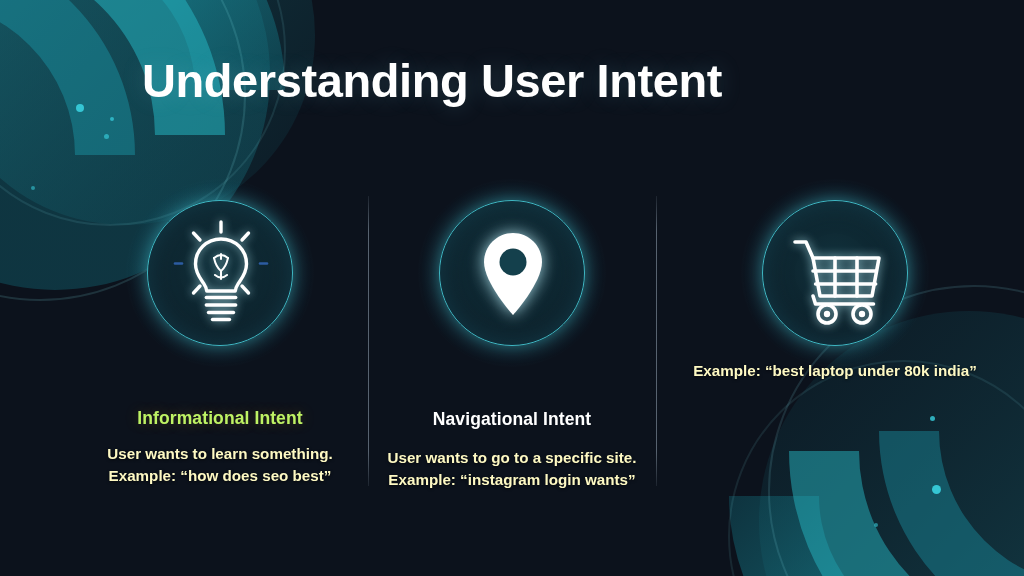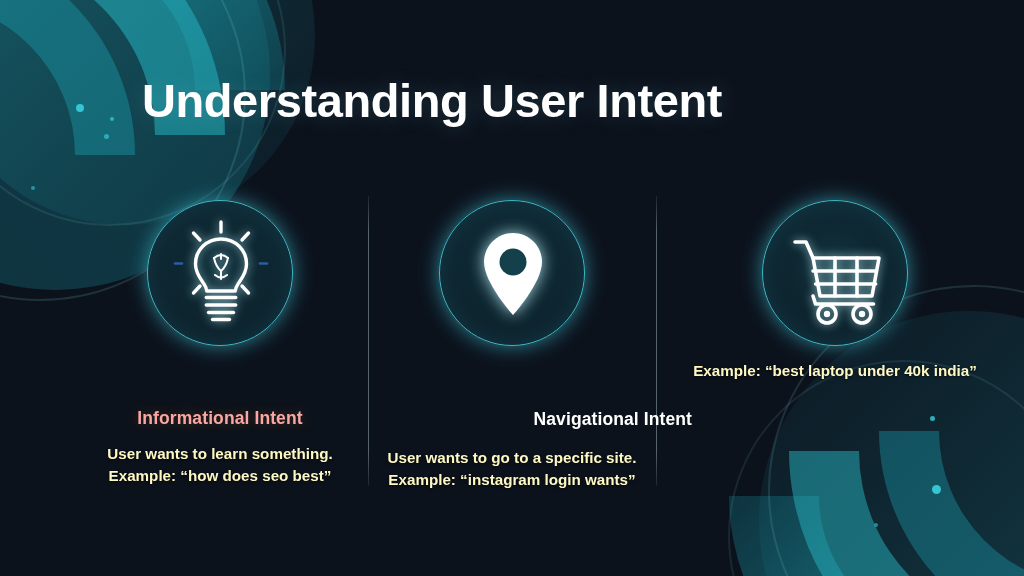--- a/index.html
+++ b/index.html
@@ -21,21 +21,20 @@
 
   
   .title{
     position:absolute;top:53px;left:0;width:864px;
     text-align:center;
     color:#ffffff;
     font-size:47px;
     font-weight:bold;
     letter-spacing:-0.4px;
     text-shadow:0 0 22px rgba(120,200,220,.22);
-    margin-top:20px;
   }
 
   
   .divider{position:absolute;top:196px;width:1px;height:290px;
            background:linear-gradient(180deg,rgba(150,165,180,.12),rgba(150,165,180,.55) 12%,rgba(150,165,180,.55) 88%,rgba(150,165,180,.12));}
   .div-1{left:368px;}
   .div-2{left:656px;}
 
   
   .col{position:absolute;top:200px;text-align:center;}
@@ -55,23 +54,23 @@
     border:1.6px solid #3fb8c4;
     background:radial-gradient(circle at 50% 45%,#11323d 0%,#0e2630 48%,#0c1a24 78%,#0c131d 100%);
     box-shadow:0 0 16px rgba(63,184,196,.55), inset 0 0 26px rgba(25,90,105,.55);
   }
   .ring svg{position:absolute;left:0;top:0;}
 
   .head{
     margin-top:62px;
     font-size:17.5px;font-weight:bold;letter-spacing:.1px;
   }
-  .head.accent{color:#fca5a5;text-shadow:0 0 14px rgba(240,160,42,.28);}
+  .head.accent{color:#bef264;text-shadow:0 0 14px rgba(240,160,42,.28);}
   .head.plain{color:#ffffff;}
-  .col-2 .head{margin-top:63px;text-align:right;}
+  .col-2 .head{margin-top:63px;}
 
   .body{
     margin-top:14px;
     color:#fef9c3;
     font-size:15.2px;
     font-weight:bold;
     line-height:1.47;
     text-shadow:0 1px 3px rgba(0,0,0,.65);
   }
   .body .ln{display:block;white-space:nowrap;}
@@ -213,17 +212,17 @@
             <path d="M94 57 v38"></path>
             <circle cx="64" cy="113" r="9"></circle>
             <circle cx="99" cy="113" r="9"></circle>
           </g>
           <circle cx="64" cy="113" r="3.2" fill="#ffffff"></circle>
           <circle cx="99" cy="113" r="3.2" fill="#ffffff"></circle>
         </svg>
       </div>
     </div>
     <div class="body">
-      <span class="ln">Example: “best laptop under 40k india”</span>
+      <span class="ln">Example: “best laptop under 80k india”</span>
     </div>
   </div>
 
 </div>
 
 </body></html>

